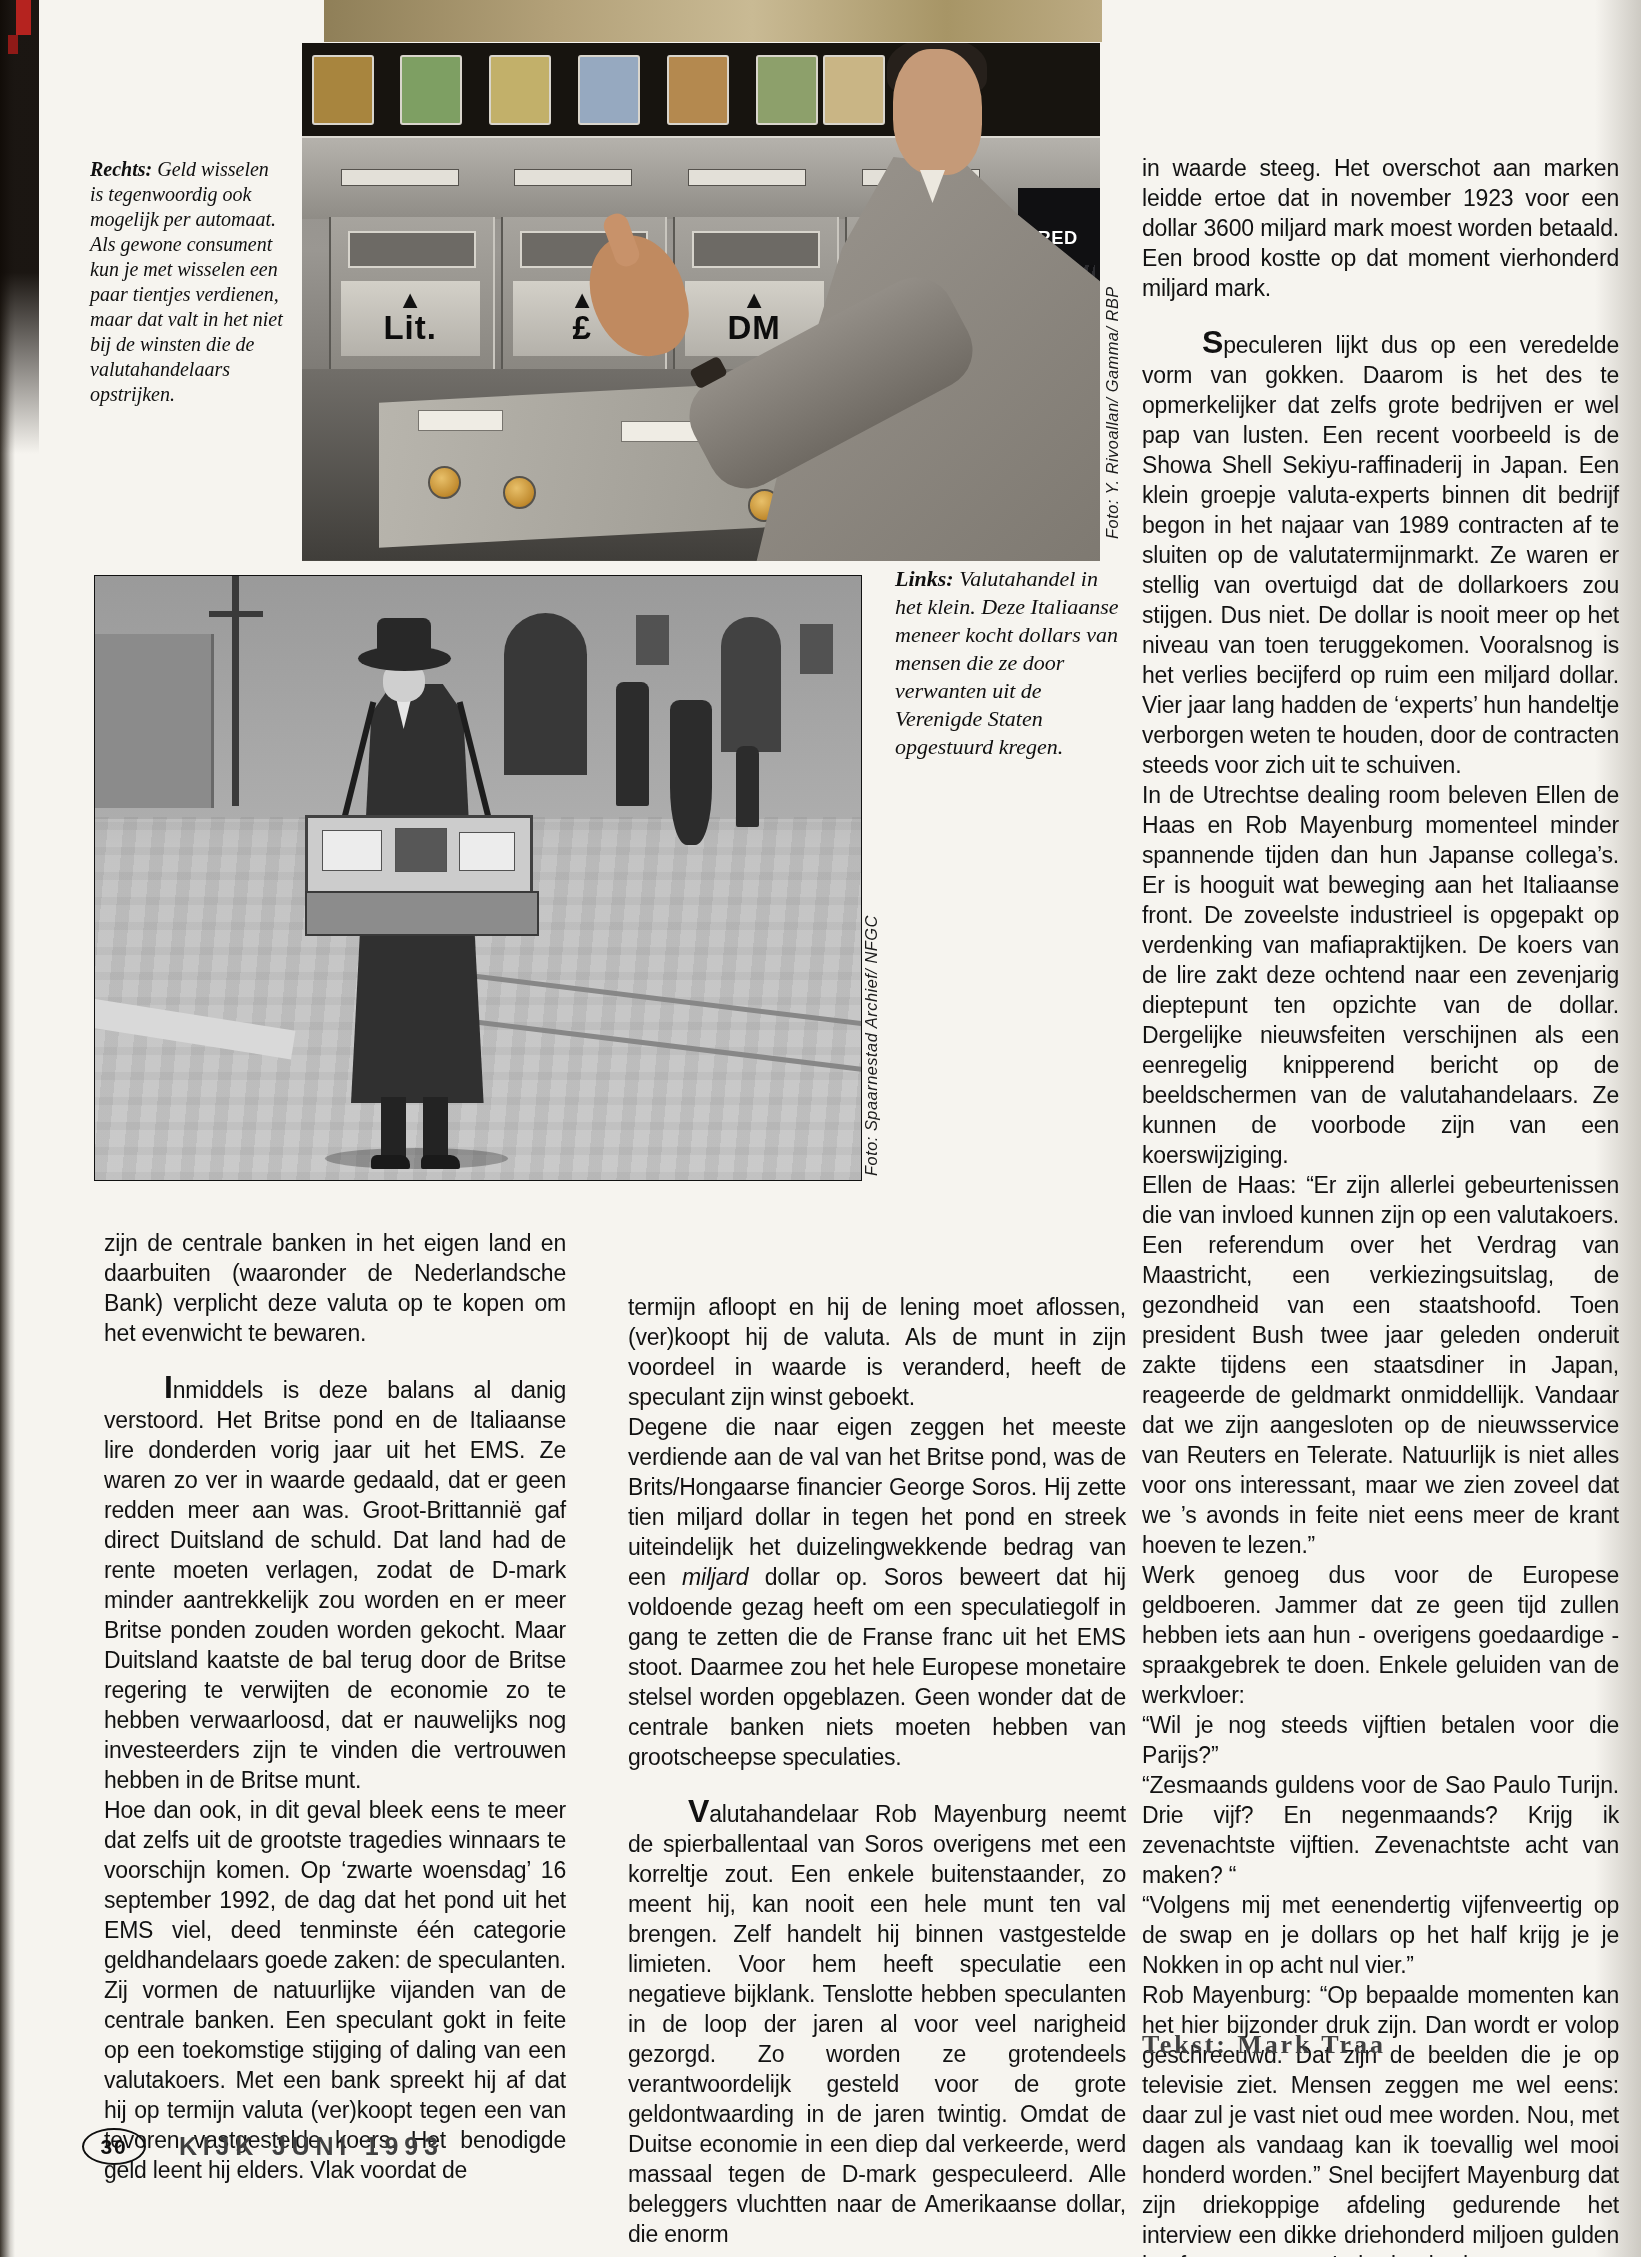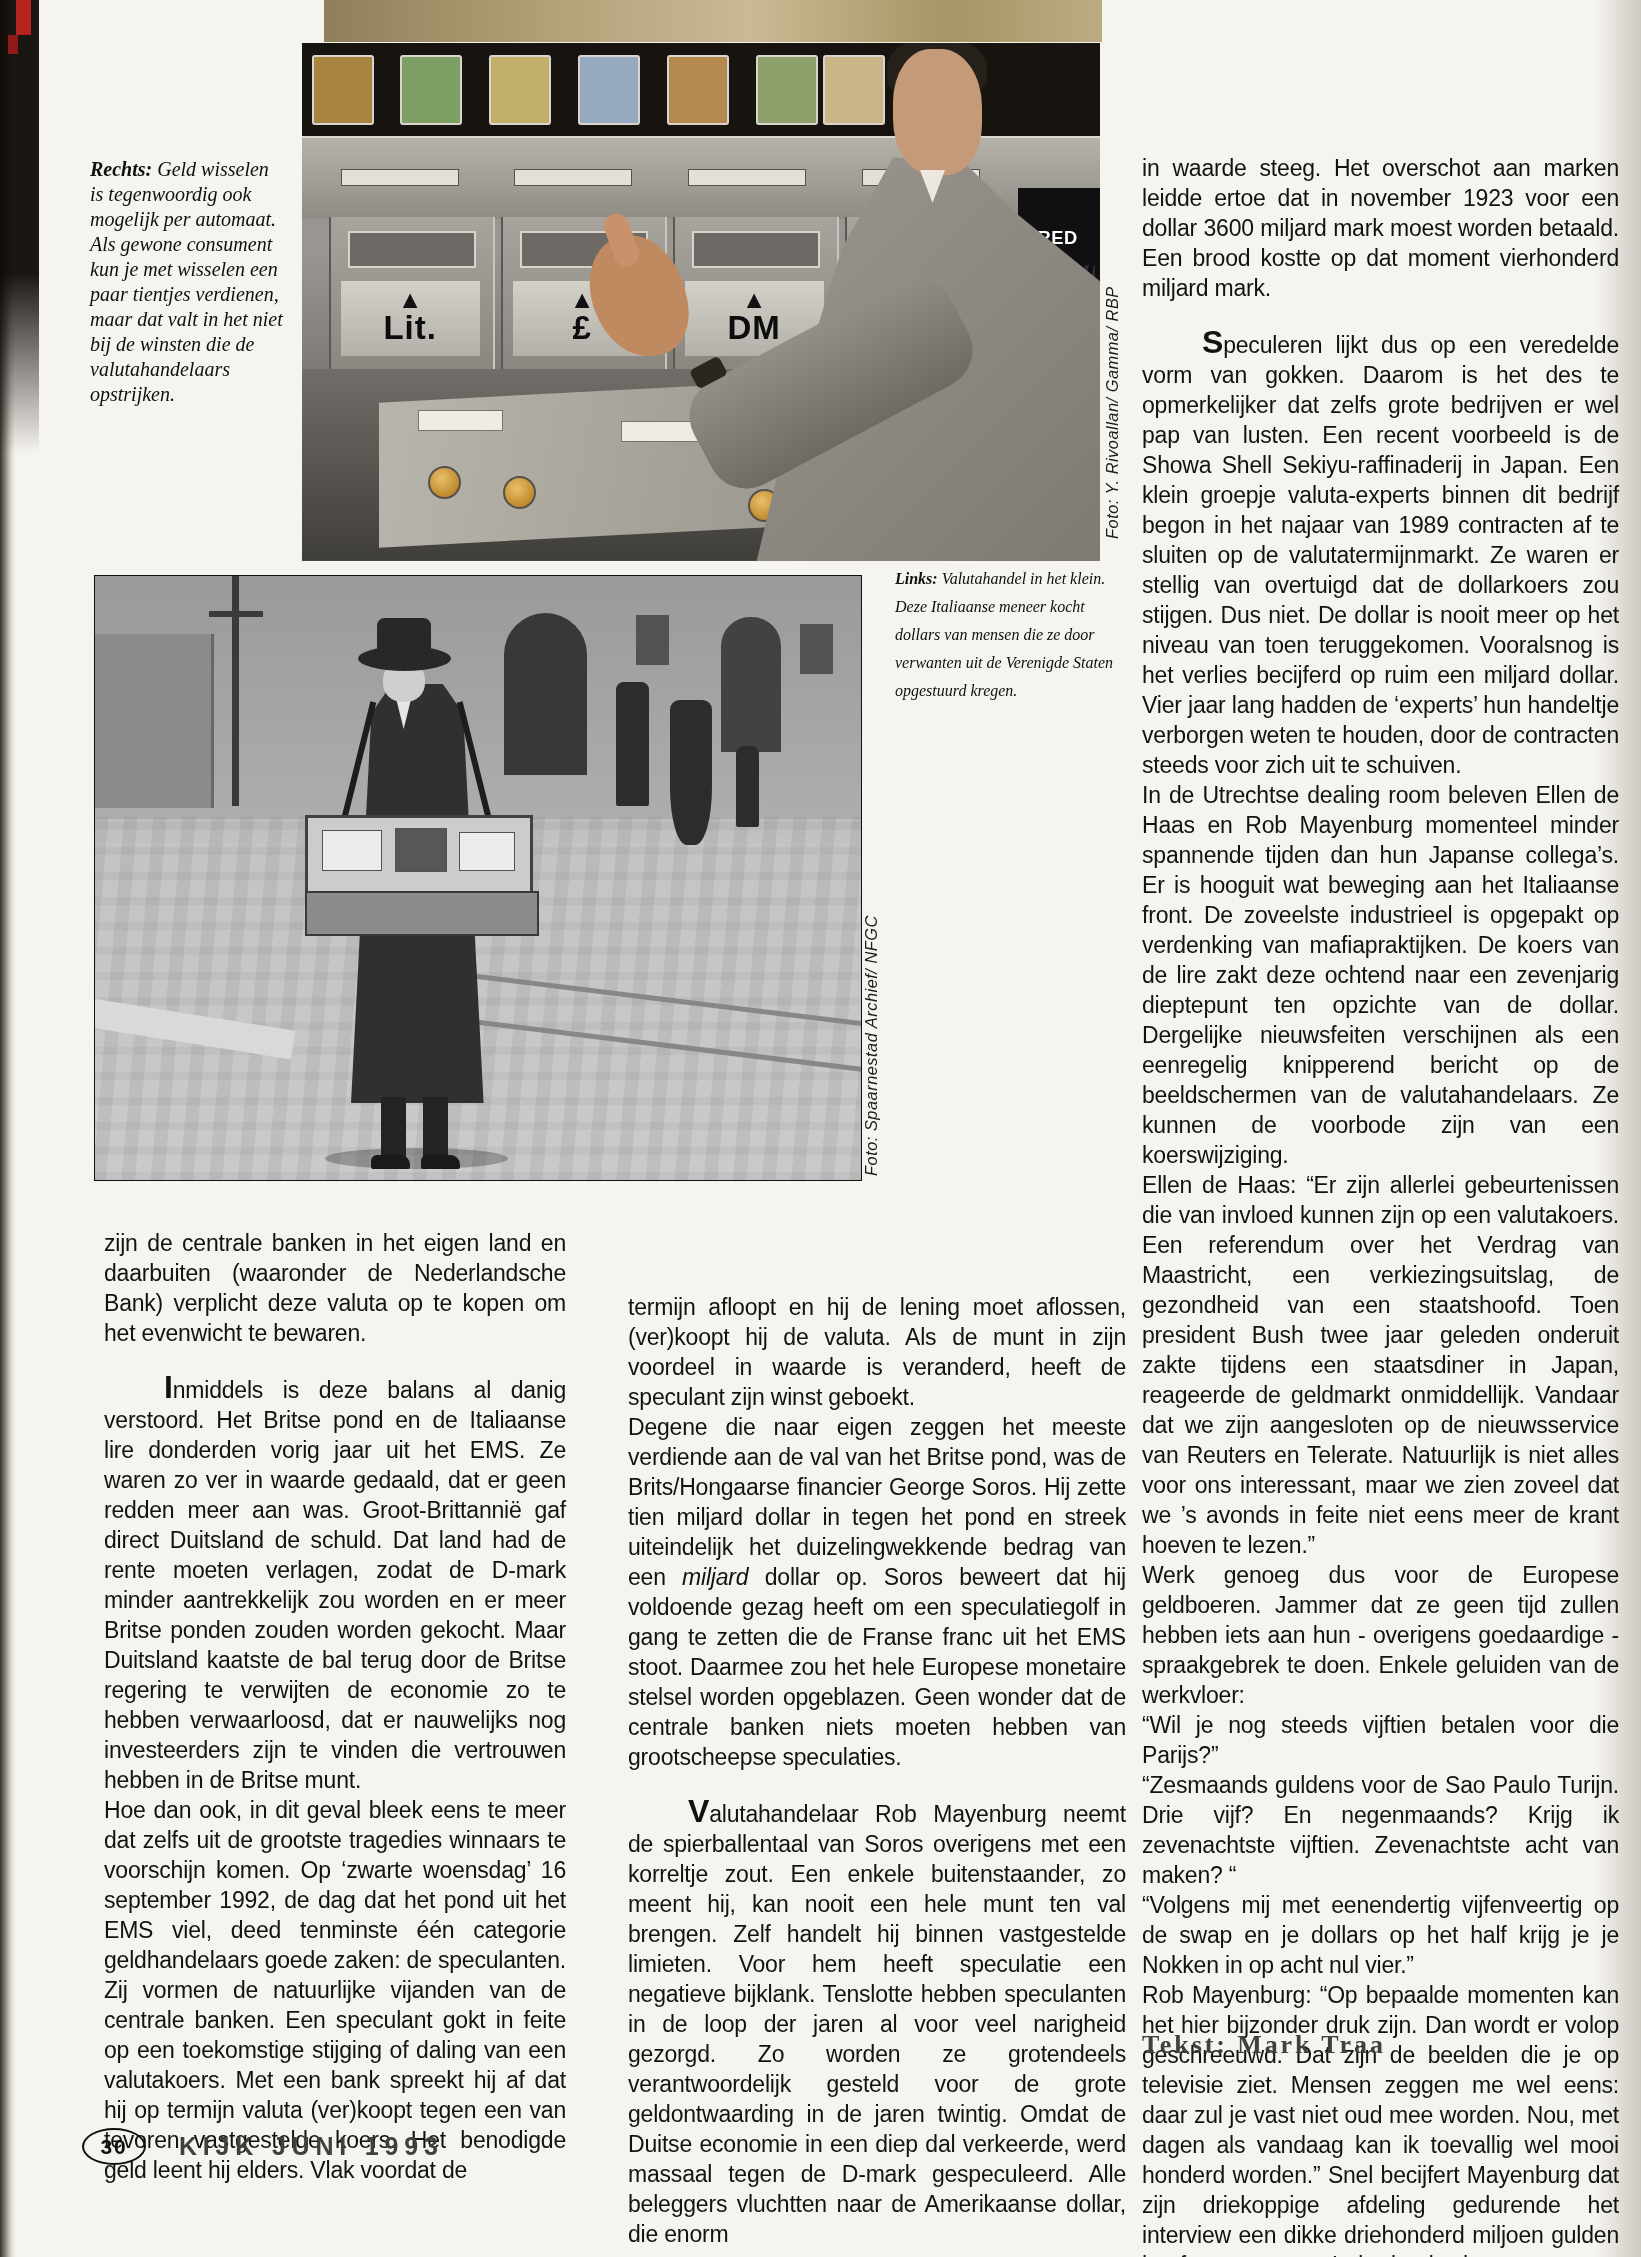--- a/index.html
+++ b/index.html
@@ -69,21 +69,21 @@
   .vendor-leg{position:absolute;width:25px;height:68px;background:#26231f;}
   .vendor-shoe{position:absolute;width:39px;height:13.5px;background:#1c1a16;border-radius:5.8px 9.7px 1.9px 1.9px;}
 
   
   .vcredit{position:absolute;writing-mode:vertical-rl;transform:rotate(180deg);font-style:italic;font-size:16.4px;letter-spacing:0.5px;color:#1b1b1b;white-space:nowrap;}
 
   
   .caption{position:absolute;font-family:"Liberation Serif",serif;font-style:italic;color:#0f0f0f;}
   .caption .lead{font-weight:700;}
   .caption-rechts{left:90px;top:157px;width:195px;font-size:20px;line-height:25px;}
-  .caption-links{left:895px;top:565px;width:230px;font-size:16px;line-height:28px;}
+  .caption-links{left:895px;top:565px;width:230px;font-size:22px;line-height:28px;}
 
   
   .col{position:absolute;font-size:23px;line-height:30px;letter-spacing:-0.2px;color:#121212;}
   .col p{margin:0;text-align:justify;}
   .col p.indent{text-indent:60px;margin-top:24px;}
   .leadcap{font-weight:700;font-size:32px;}
   .ital{font-style:italic;}
   .col-left{left:104px;top:1228px;width:462px;}
   .col-middle{left:628px;top:1292px;width:498px;}
   .col-right{left:1142px;top:153px;width:477px;}

